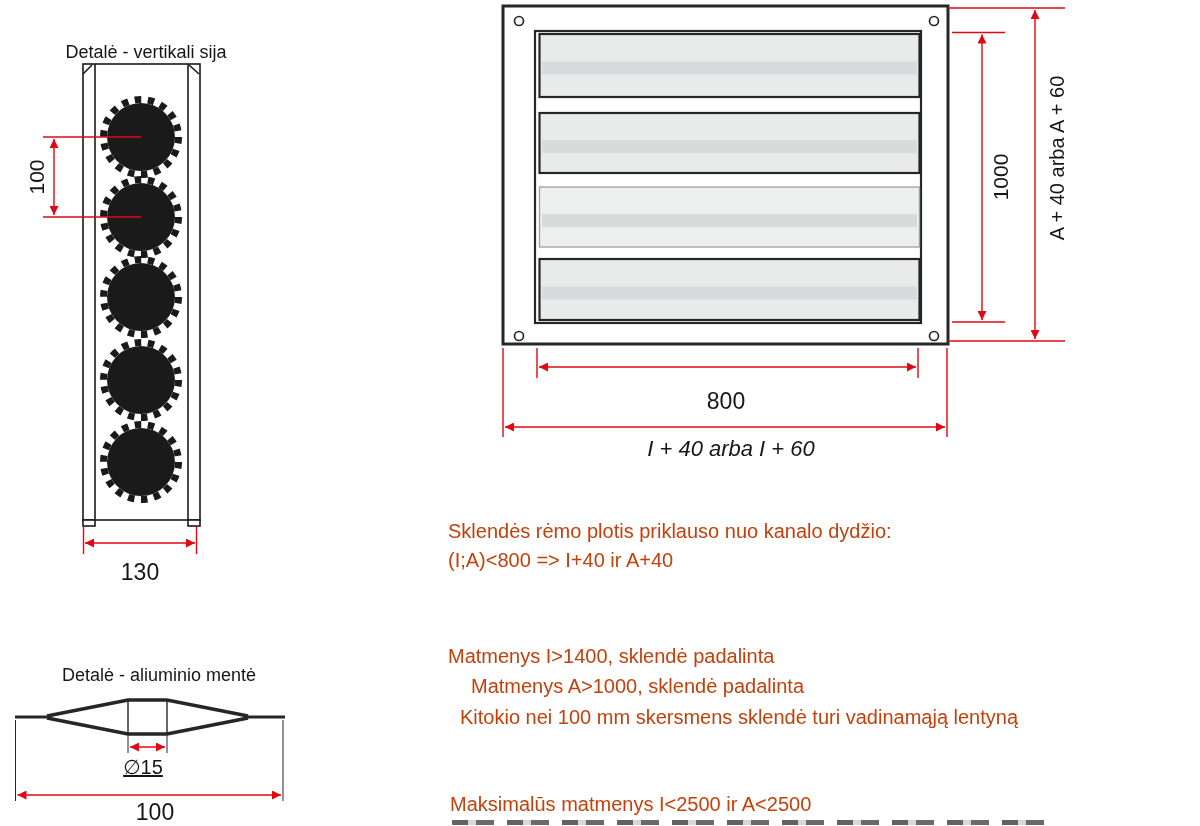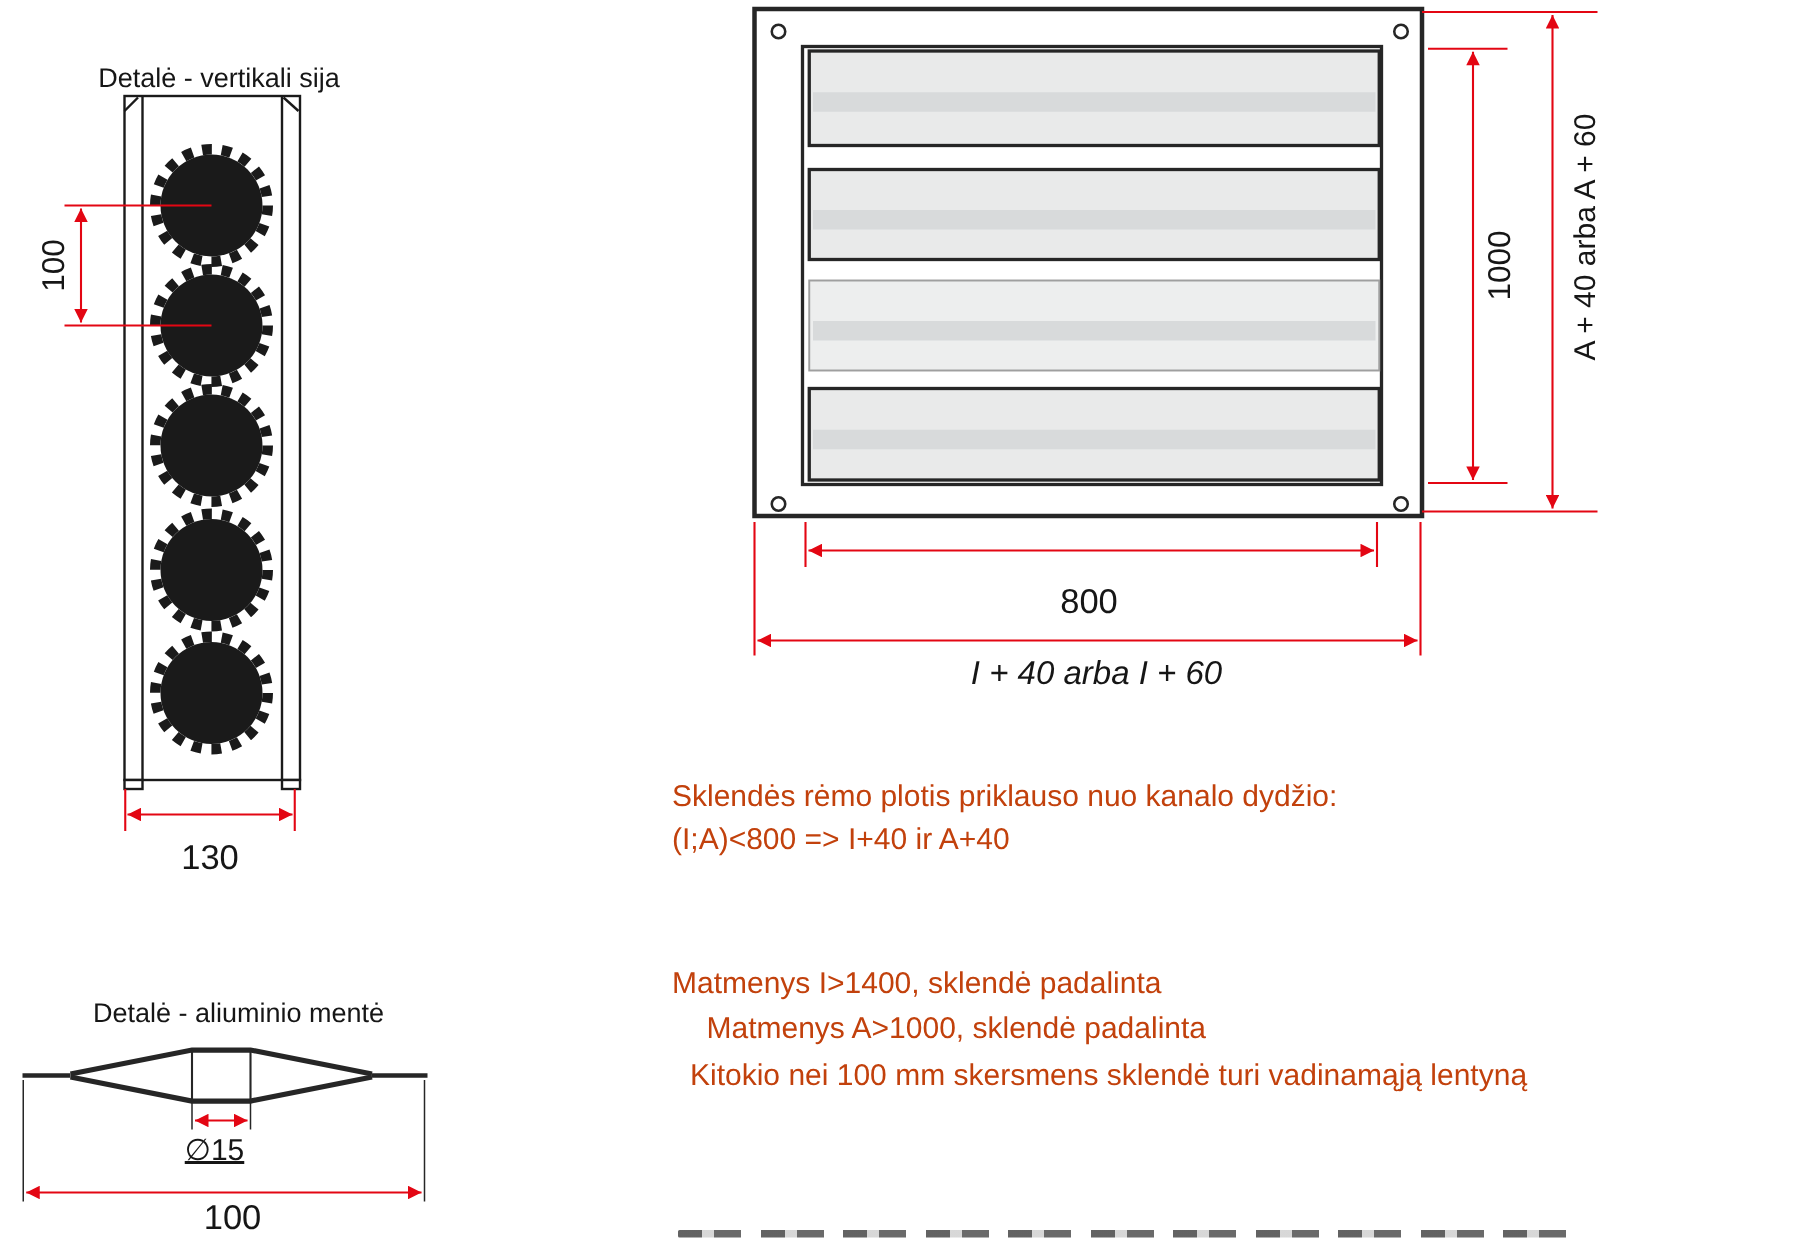--- a/index.html
+++ b/index.html
@@ -172,16 +172,17 @@
   <div class="lbl ctr t20" style="left:143px;top:767px;text-decoration:underline;">∅15</div>
   <div class="lbl ctr t23" style="left:155px;top:812px;">100</div>
 
   <div class="note" style="left:448px;top:521px;">Sklendės rėmo plotis priklauso nuo kanalo dydžio:</div>
   <div class="note" style="left:448px;top:535px;margin-top:15px;">(I;A)&lt;800 =&gt; I+40 ir A+40</div>
 
   <div class="note" style="left:448px;top:646px;">Matmenys I&gt;1400, sklendė padalinta</div>
   <div class="note" style="left:471px;top:676px;">Matmenys A&gt;1000, sklendė padalinta</div>
   <div class="note" style="left:448px;top:707px;margin-left:12px;">Kitokio nei 100 mm skersmens sklendė turi vadinamąją lentyną</div>
 
+  <div class="note" style="left:450px;top:794px;">Maksimalūs matmenys I&lt;2500 ir A&lt;2500</div>
 
   <div class="smudge"></div>
 
 </div>
 
 </body></html>

